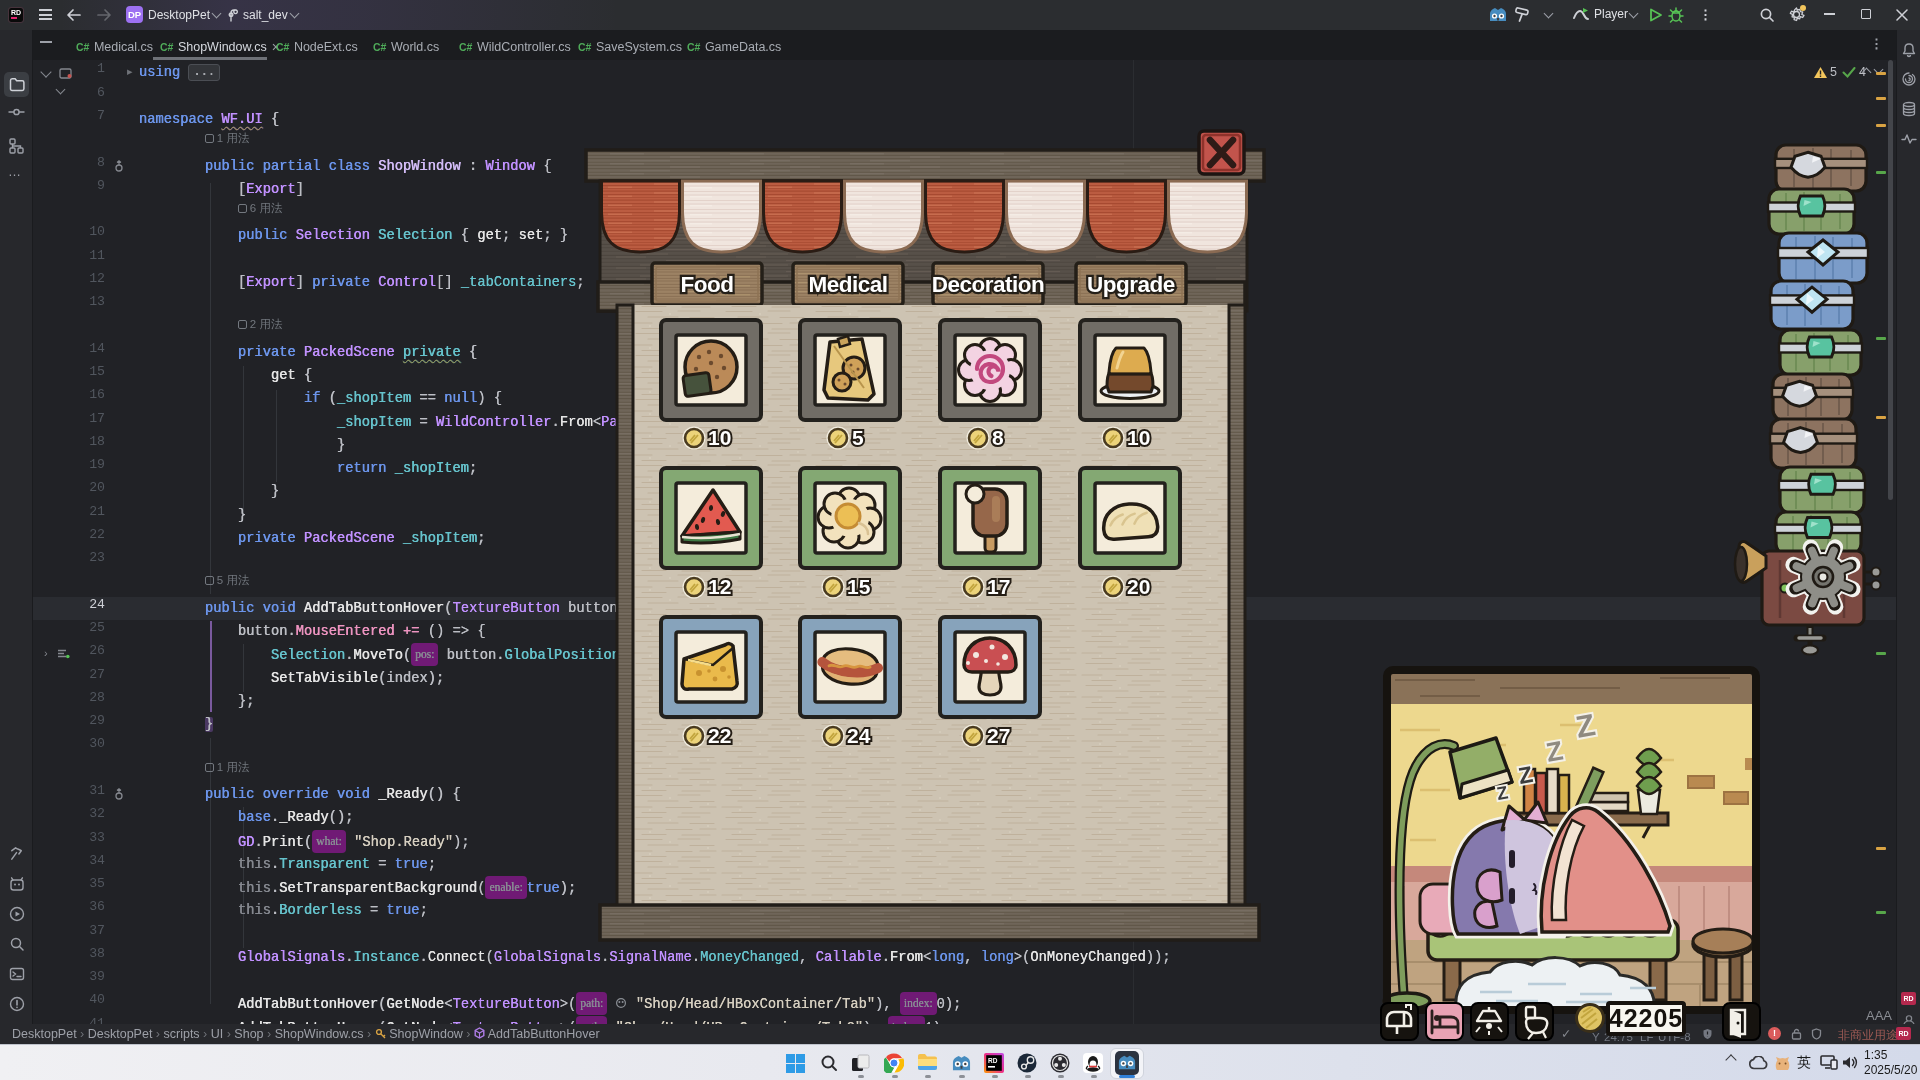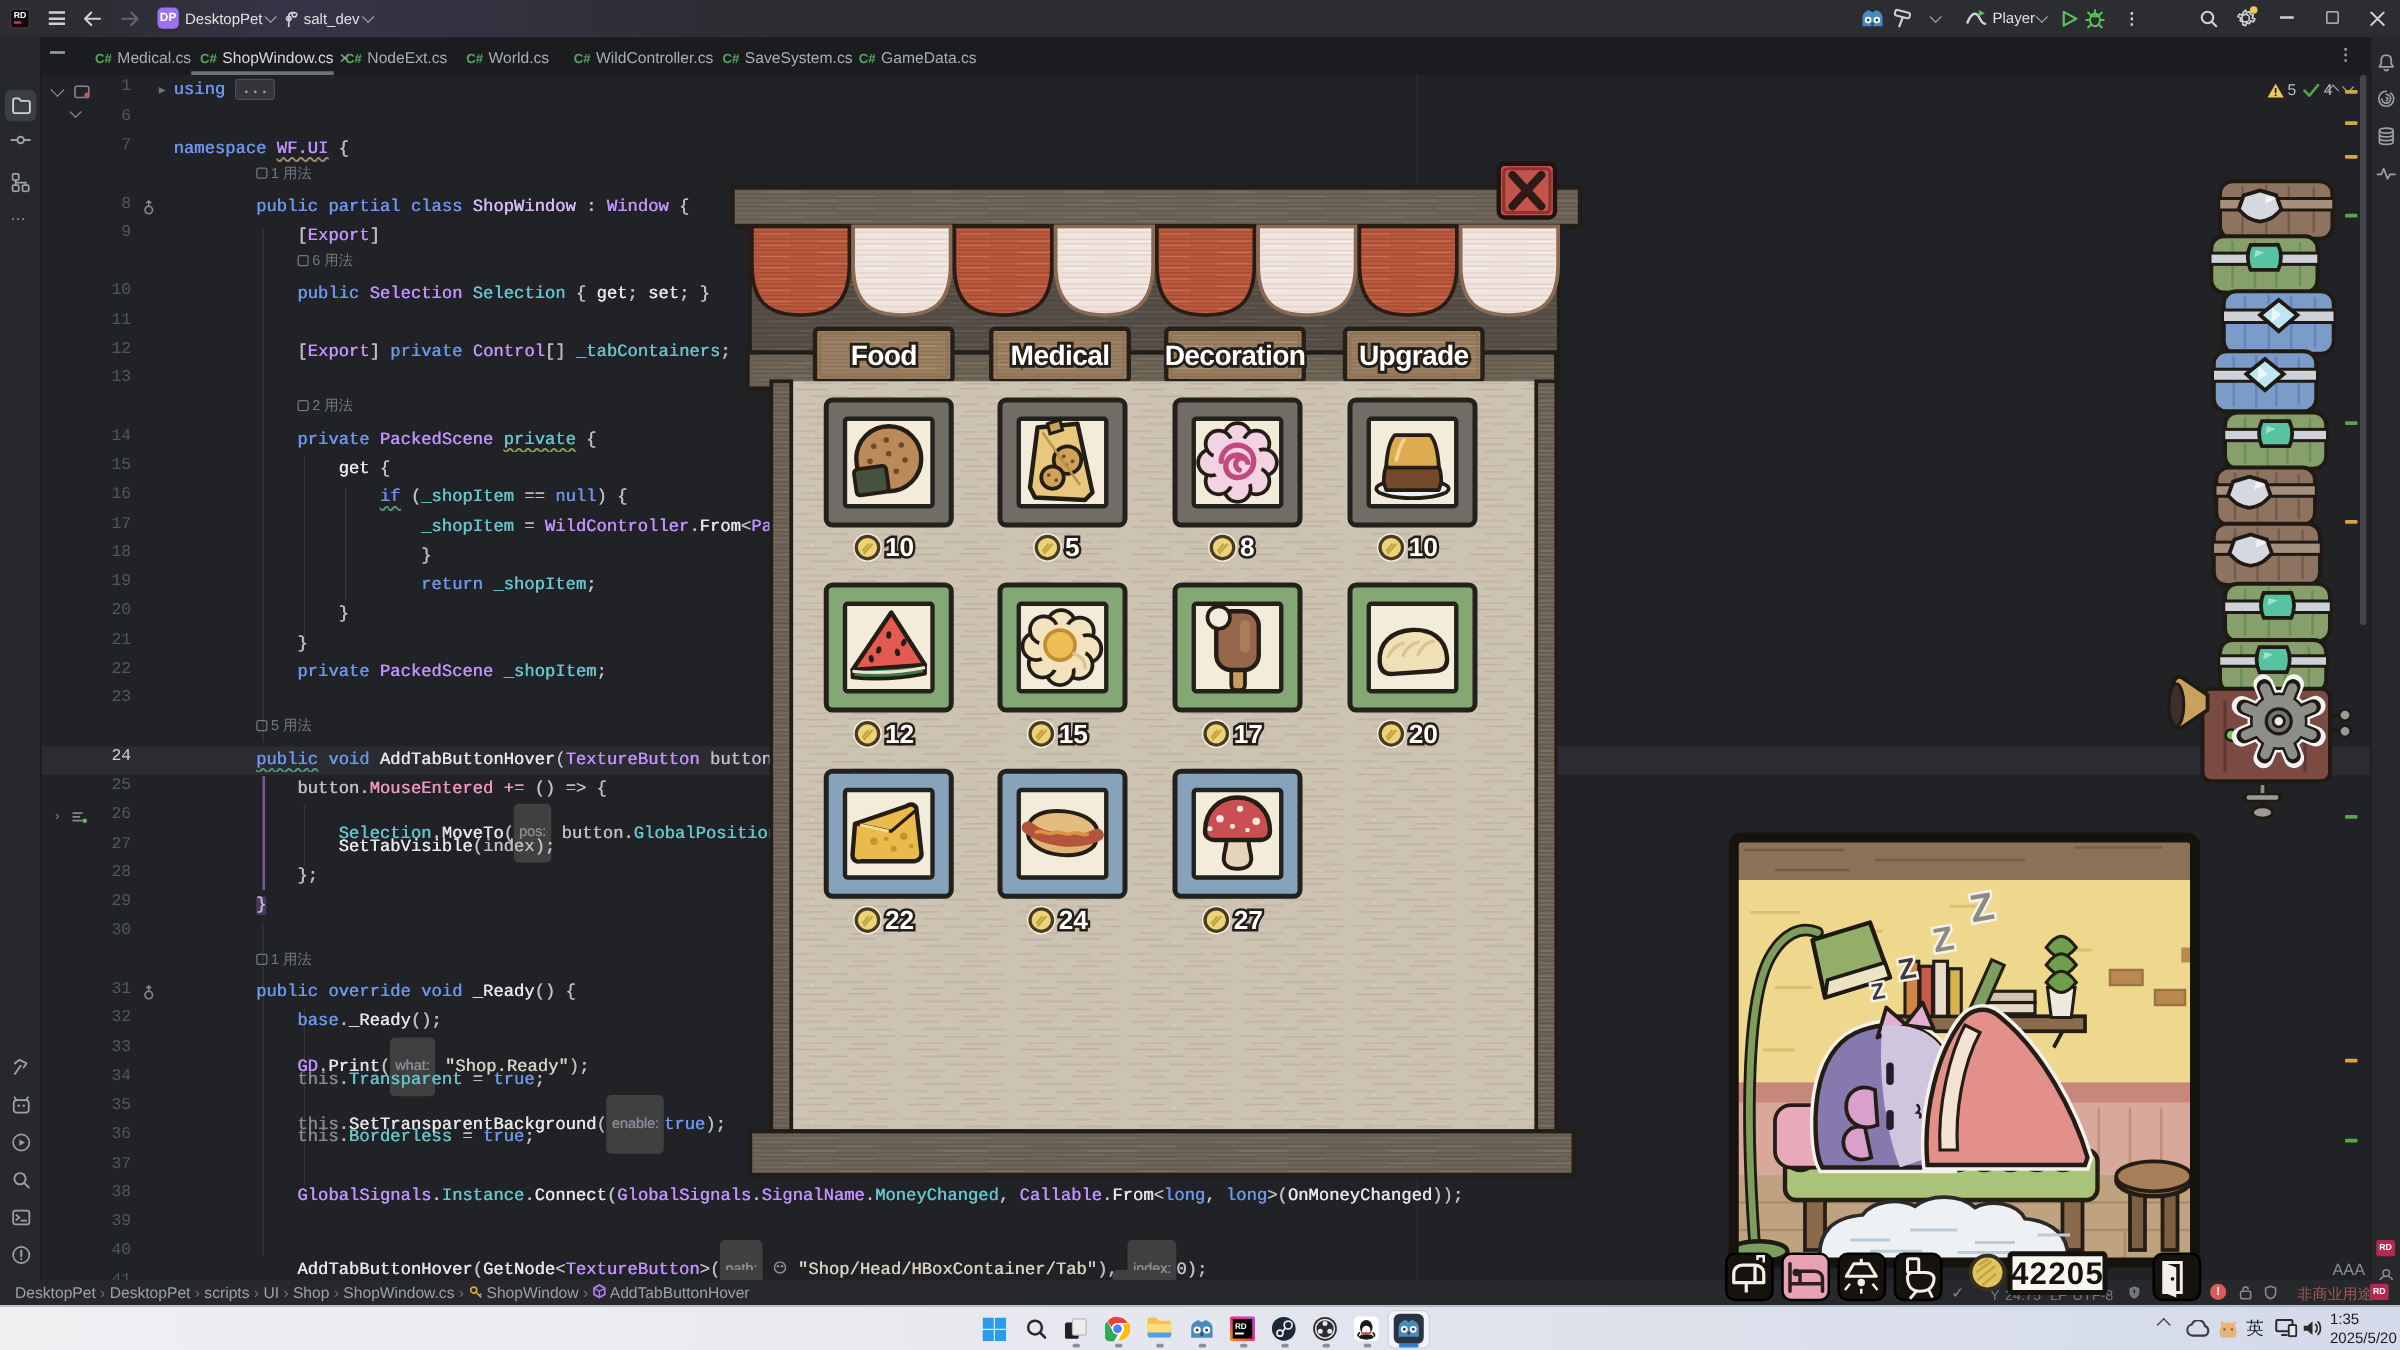--- a/index.html
+++ b/index.html
@@ -18,24 +18,24 @@
 .tabtxt{color:#a9adb4;font-size:12.5px}
 .tabtxt.on{color:#d5d8de}
 .csicon{color:#4faa59;font-weight:700;font-size:10.5px;letter-spacing:0}
 .chev{display:inline-block;width:7px;height:7px;border-right:1.6px solid #9da0a8;border-bottom:1.6px solid #9da0a8;transform:rotate(45deg);vertical-align:3px}
 .code{font-family:"Liberation Mono",monospace;font-size:13.75px;line-height:23.3px;white-space:pre;text-shadow:0.35px 0 currentColor}
 .r{position:absolute;height:23px;white-space:pre}
 .ln{position:absolute;width:72px;text-align:right;color:#51565e;font-family:"Liberation Mono",monospace;font-size:13.2px;height:23px}
 .kw{color:#6c95eb}.cls{color:#c191ff}.cls2{color:#d3bcf7}.fld{color:#66c3cc}.mtd{color:#e5e5e5}
 .d{color:#bcbec4}.str{color:#d6cfc0}.evt{color:#ed94c0}
 .thisd{color:#85888f}
-.inlay{display:inline-block;background:#404040;color:#898d94;border-radius:4px;font-family:Liberation Sans, sans-serif;font-size:11.5px;line-height:15px;padding:16px 4px;vertical-align:1px}
+.inlay{display:inline-block;background:#701a75;color:#898d94;border-radius:4px;font-family:Liberation Serif, serif;font-size:11.5px;line-height:15px;padding:4px 4px;vertical-align:1px}
 .fold{display:inline-block;background:#333539;border:1px solid #4b4e54;color:#a8abb0;border-radius:3px;font-size:12px;line-height:15px;padding:0 4px;vertical-align:1px}
 .hint{color:#73787f;font-family:"Liberation Sans",sans-serif;font-size:11.5px}
-.sqg{text-decoration:underline;text-decoration-style:wavy;text-decoration-color:#4f9e5c;text-decoration-thickness:1px;text-underline-offset:3px}
+.sqg{text-decoration-style:wavy;text-decoration-color:#4f9e5c;text-decoration-thickness:1px;text-underline-offset:3px}
 .sqy{text-decoration:underline;text-decoration-style:wavy;text-decoration-color:#9a8f4a;text-decoration-thickness:1px;text-underline-offset:3px}
 .bmatch{background:#4a3862;border-radius:2px}
 .guide{position:absolute;width:1px;background:#33363b}
 .gpurple{position:absolute;width:2px;background:#7a5a9e}
 .caret{position:absolute;left:0;width:1863px;height:23px;background:#2a2c31}
 .mark{position:absolute;width:10px;height:3px;border-radius:1px}
 
 </style></head><body>
 <div id="app">
 

